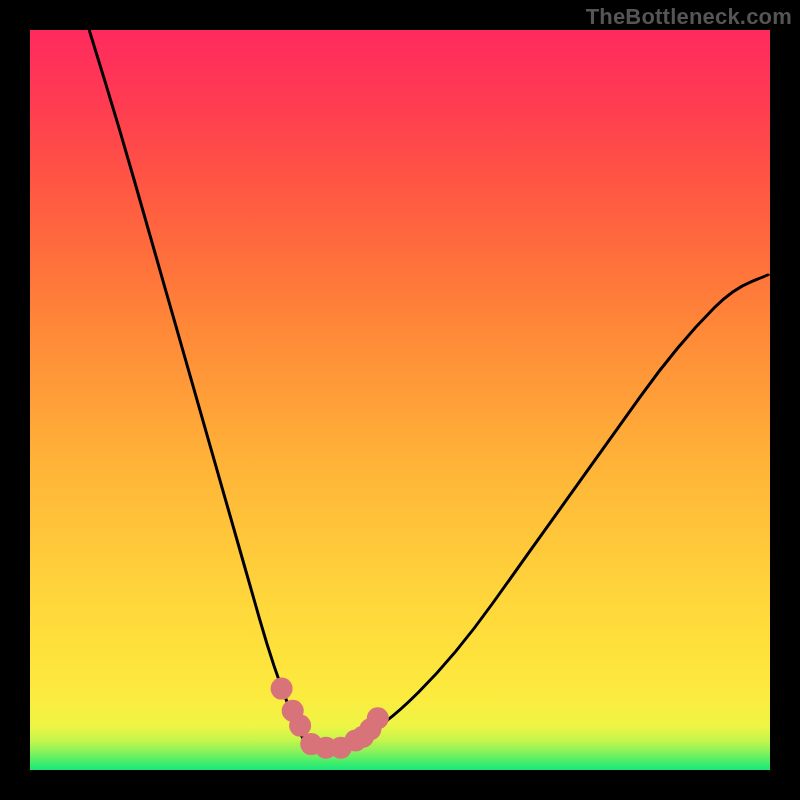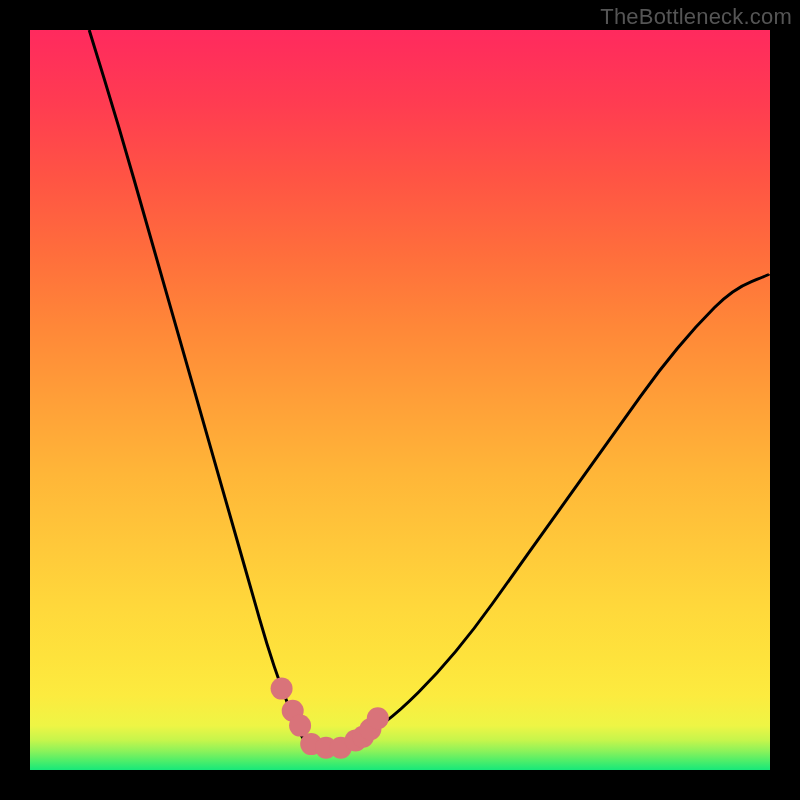--- a/index.html
+++ b/index.html
@@ -49,21 +49,21 @@
       #ff3c51 90%,
       #ff2a5e 100%
     );
   }
   .watermark {
     position: absolute;
     top: 4px;
     right: 8px;
     color: #555;
     font-size: 22px;
-    font-weight: 400;
+    font-weight: 700;
     letter-spacing: 0.2px;
     z-index: 5;
   }
   svg.curve-layer {
     position: absolute;
     inset: 0;
     width: 740px;
     height: 740px;
   }
 </style>

